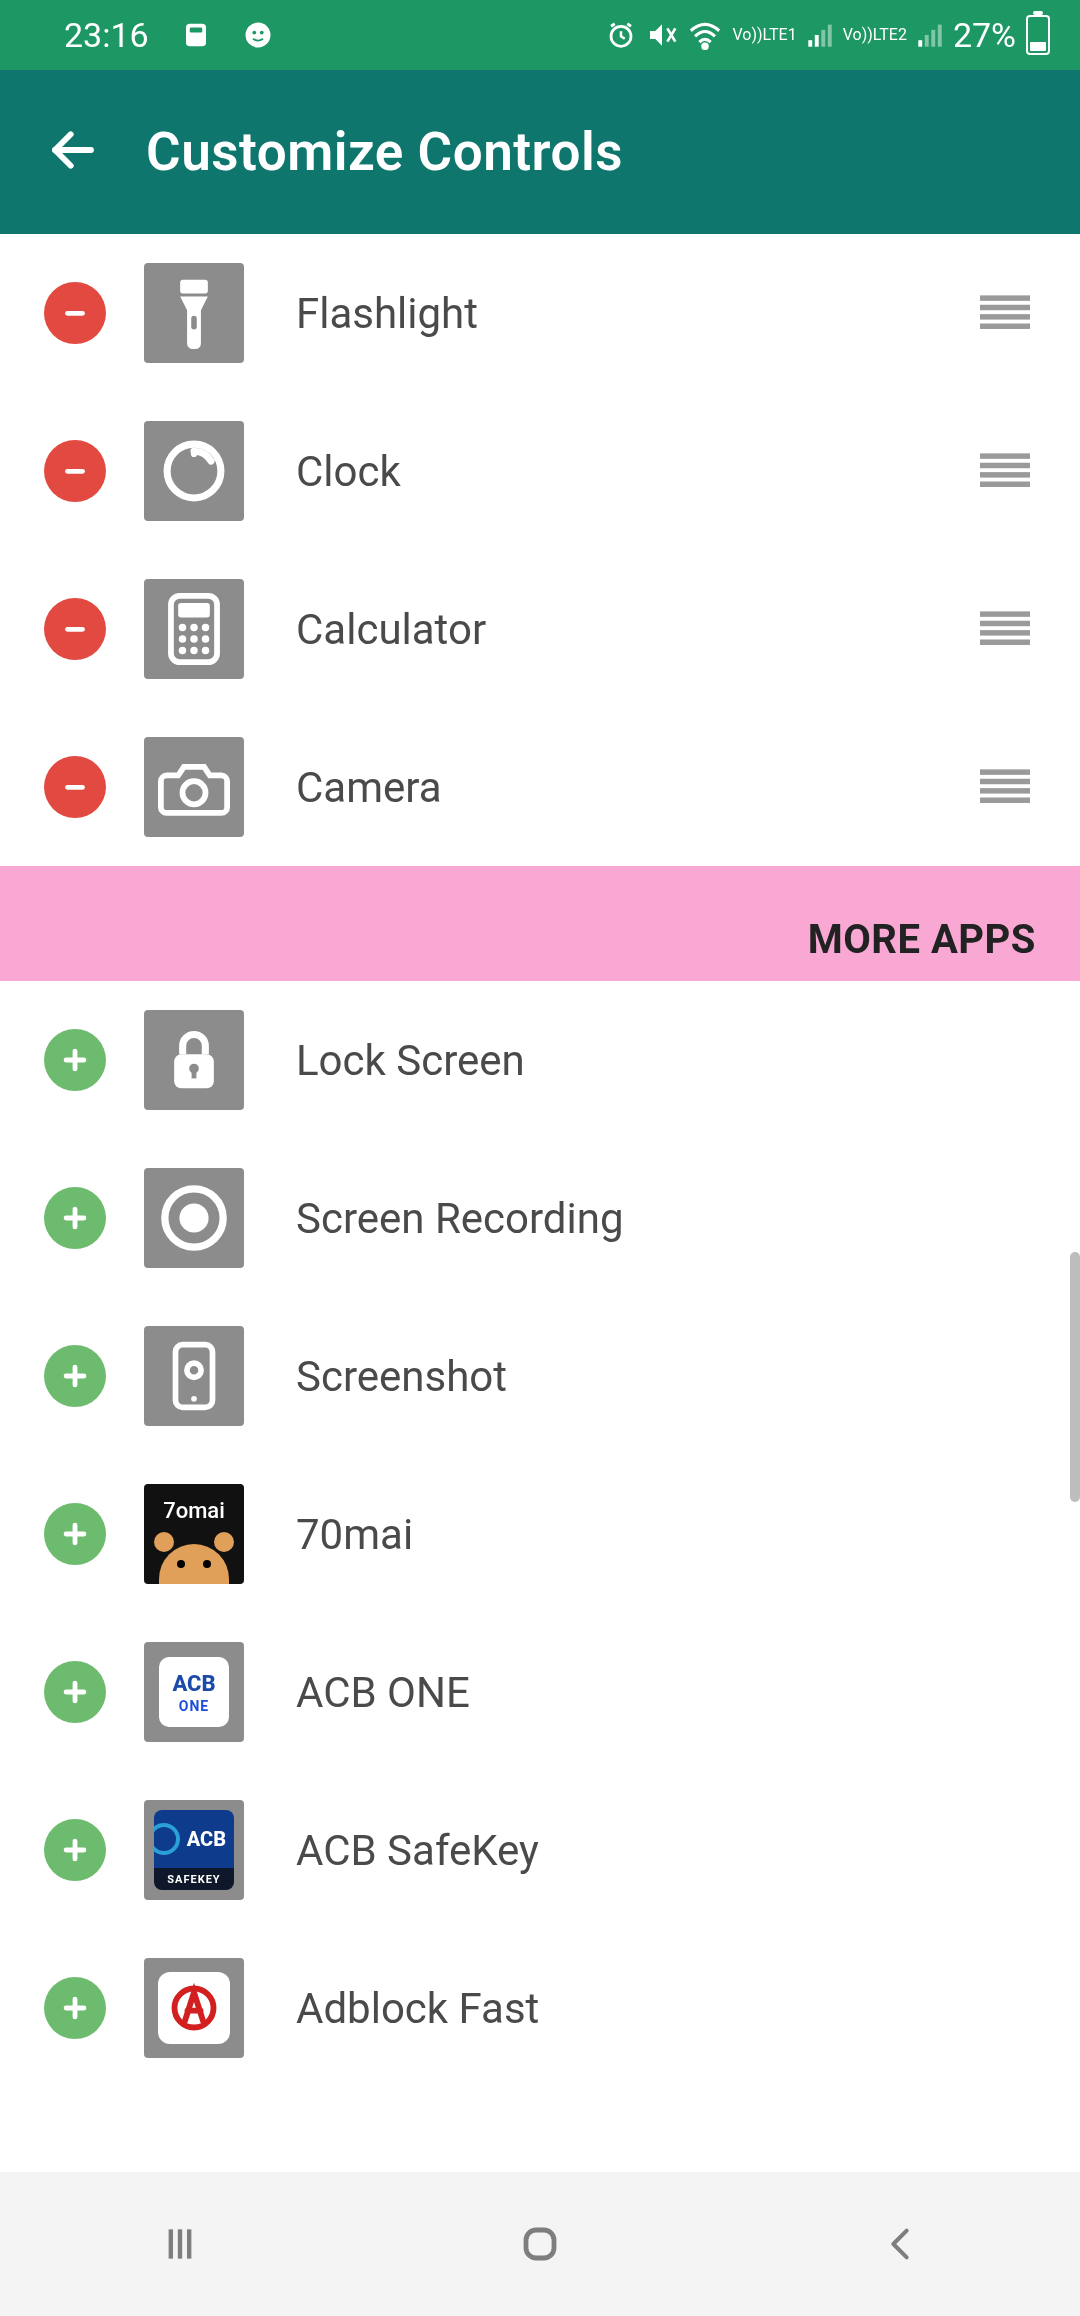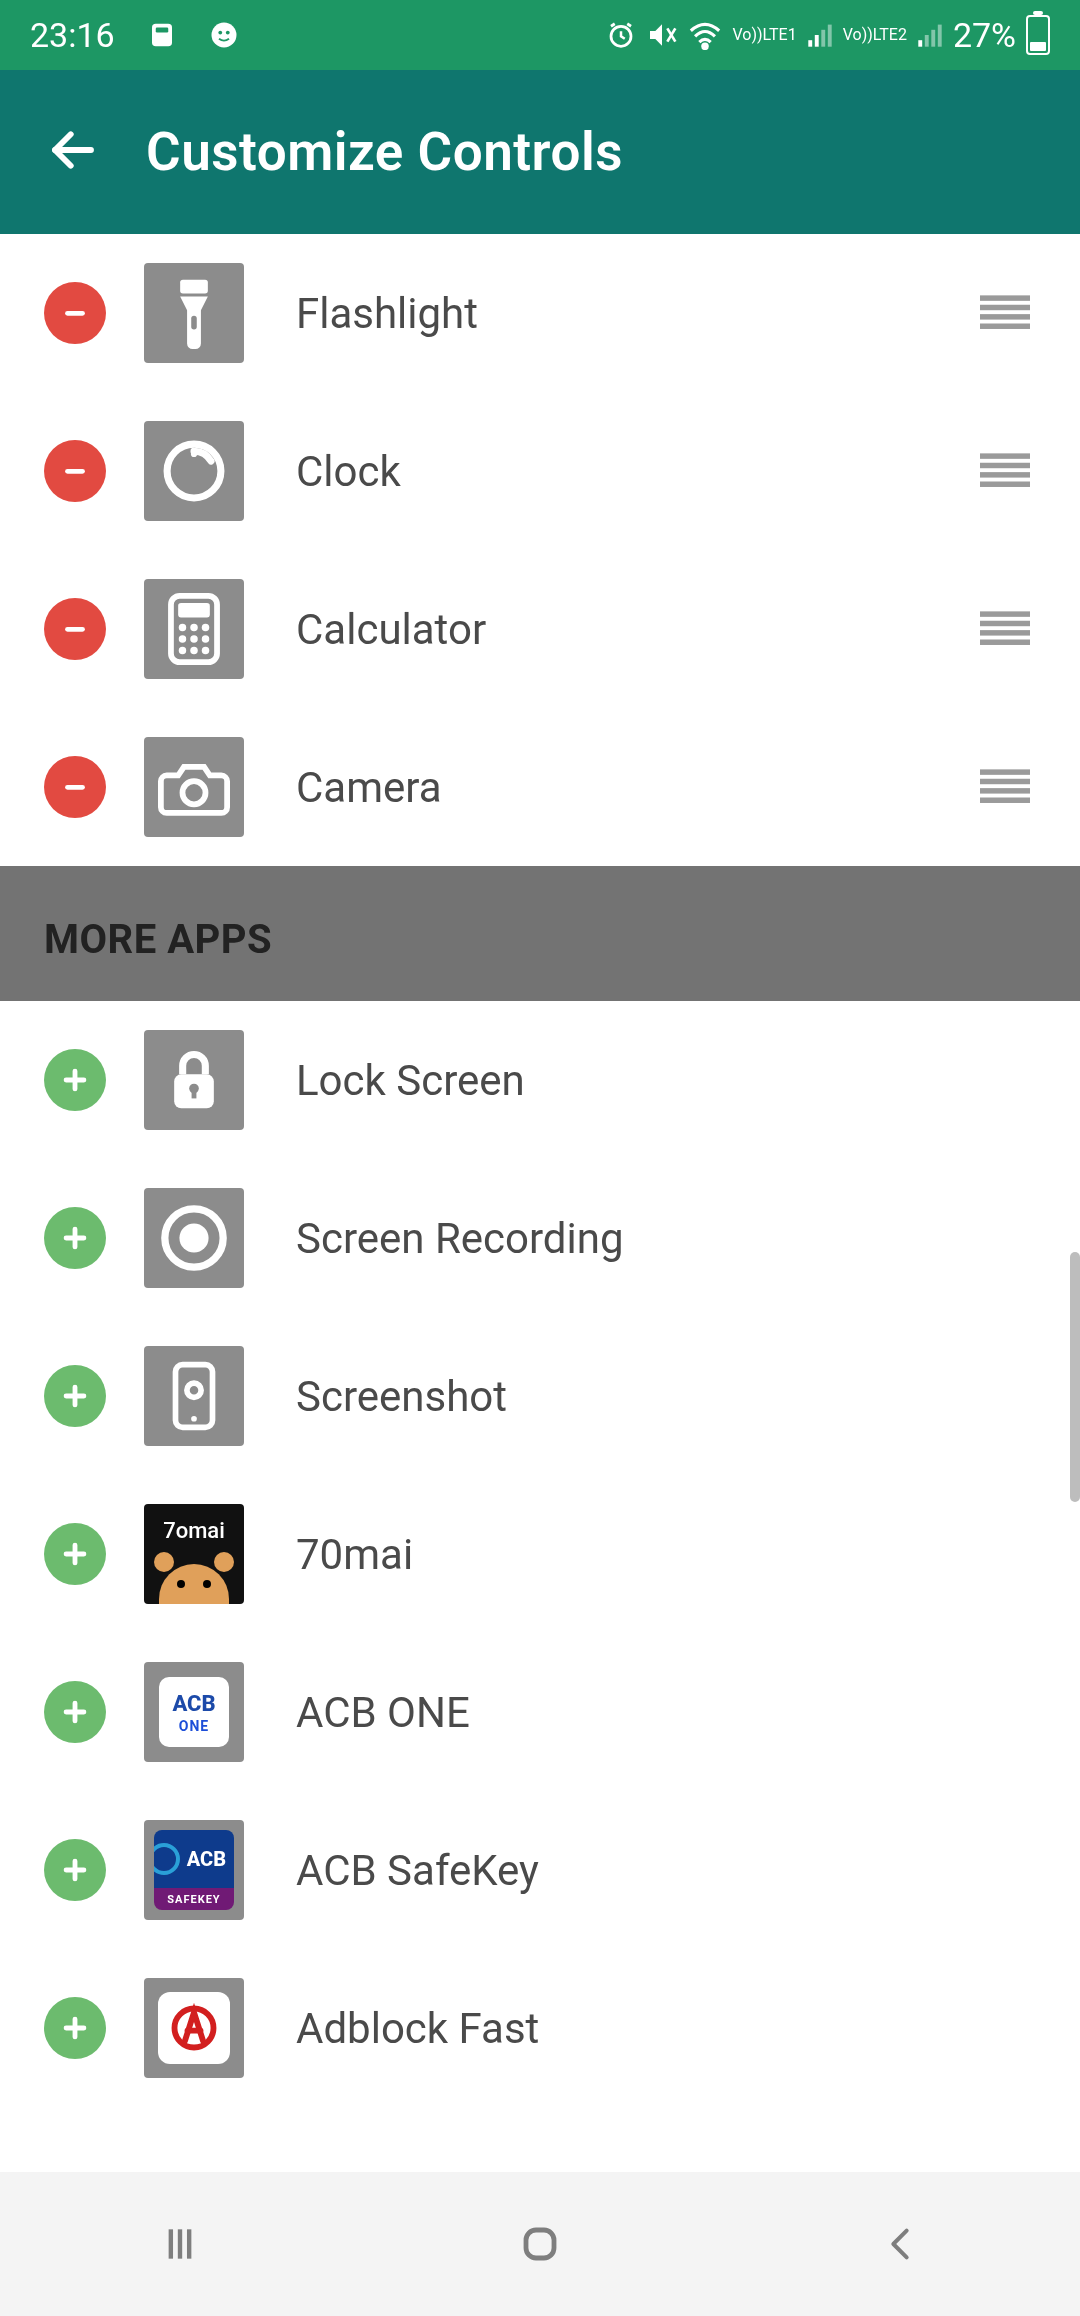--- a/index.html
+++ b/index.html
@@ -10,21 +10,21 @@
     height: 70px;
     background: #1d9764;
     color: #ffffff;
     display: flex;
     align-items: center;
     justify-content: space-between;
     padding: 0 30px;
     font-size: 34px;
     font-weight: 400;
   }
-  .status-left { display: flex; align-items: center; gap: 32px; }
+  .status-left { display: flex; align-items: center; gap: 32px; margin-left: 34px; }
   .status-right { display: flex; align-items: center; gap: 10px; }
   .status-ico { display: inline-flex; align-items: center; justify-content: center; }
   .battery-shell {
     width: 24px; height: 40px; border: 2px solid #ffffff; border-radius: 4px;
     position: relative; display: flex; align-items: flex-end; justify-content: center;
     padding: 2px;
   }
   .battery-shell::before {
     content: ""; position: absolute; top: -6px; left: 50%; transform: translateX(-50%);
     width: 10px; height: 4px; background: #ffffff; border-radius: 2px;
@@ -68,26 +68,27 @@
     flex-shrink: 0;
     overflow: hidden;
   }
   .app-icon svg { display: block; }
 
   .row-label { flex: 1; font-size: 42px; color: #4a4a4a; font-weight: 400; padding-left: 14px; }
 
   .drag { flex-shrink: 0; color: #9a9a9a; margin-right: 6px; }
 
   .section-header {
-    background: #737373;
-    padding: 50px 44px 38px;
+    background: #f9a8d4;
+    padding: 50px 44px 18px;
     font-size: 40px;
     font-weight: 700;
     color: #222222;
     letter-spacing: 0.5px;
+    text-align: right;
   }
 
   
   .tile-70mai { background: #111111; flex-direction: column; color: #ffffff; font-size: 22px; font-weight: 500; position: relative; }
   .tile-70mai .bear {
     position: absolute; bottom: 0; left: 50%; transform: translateX(-50%);
     width: 70px; height: 40px; background: #e0a05a; border-radius: 35px 35px 0 0;
     display: flex; justify-content: center; gap: 18px; align-items: center;
   }
   .tile-70mai .bear::before, .tile-70mai .bear::after {
@@ -99,21 +100,21 @@
 
   .tile-acbone { background: #8c8c8c; }
   .tile-acbone .inner { width: 70px; height: 70px; background: #ffffff; border-radius: 10px; display: flex; flex-direction: column; align-items: center; justify-content: center; gap: 2px; }
   .tile-acbone .inner .t1 { color: #1c4aa9; font-weight: 800; font-size: 22px; }
   .tile-acbone .inner .t2 { color: #1d4ed8; font-weight: 700; font-size: 14px; letter-spacing: 1px; }
 
   .tile-safekey { background: #8c8c8c; }
   .tile-safekey .inner { width: 80px; height: 80px; border-radius: 8px; overflow: hidden; display: flex; flex-direction: column; }
   .tile-safekey .top { flex: 1; background: #0e3b8c; color: #ffffff; display: flex; align-items: center; justify-content: flex-end; padding-right: 8px; font-weight: 800; font-size: 20px; position: relative; }
   .tile-safekey .top::before { content:""; position:absolute; left:-6px; top:50%; transform:translateY(-50%); width:24px; height:24px; border:4px solid #2aa0d8; border-radius:50%; background:transparent; }
-  .tile-safekey .bot { height: 22px; background: #701a75; color: #ffffff; font-size: 11px; font-weight: 700; display: flex; align-items: center; justify-content: center; letter-spacing: 1px; }
+  .tile-safekey .bot { height: 22px; background: #0f172a; color: #ffffff; font-size: 11px; font-weight: 700; display: flex; align-items: center; justify-content: center; letter-spacing: 1px; }
 
   .tile-adblock { background: #8c8c8c; }
   .tile-adblock .inner { width: 72px; height: 72px; background: #ffffff; border-radius: 12px; display:flex; align-items:center; justify-content:center; }
 
   
   .scroll-ind {
     position: absolute;
     right: 0; top: 1018px; width: 10px; height: 250px;
     background: #bdbdbd; border-radius: 5px;
   }

